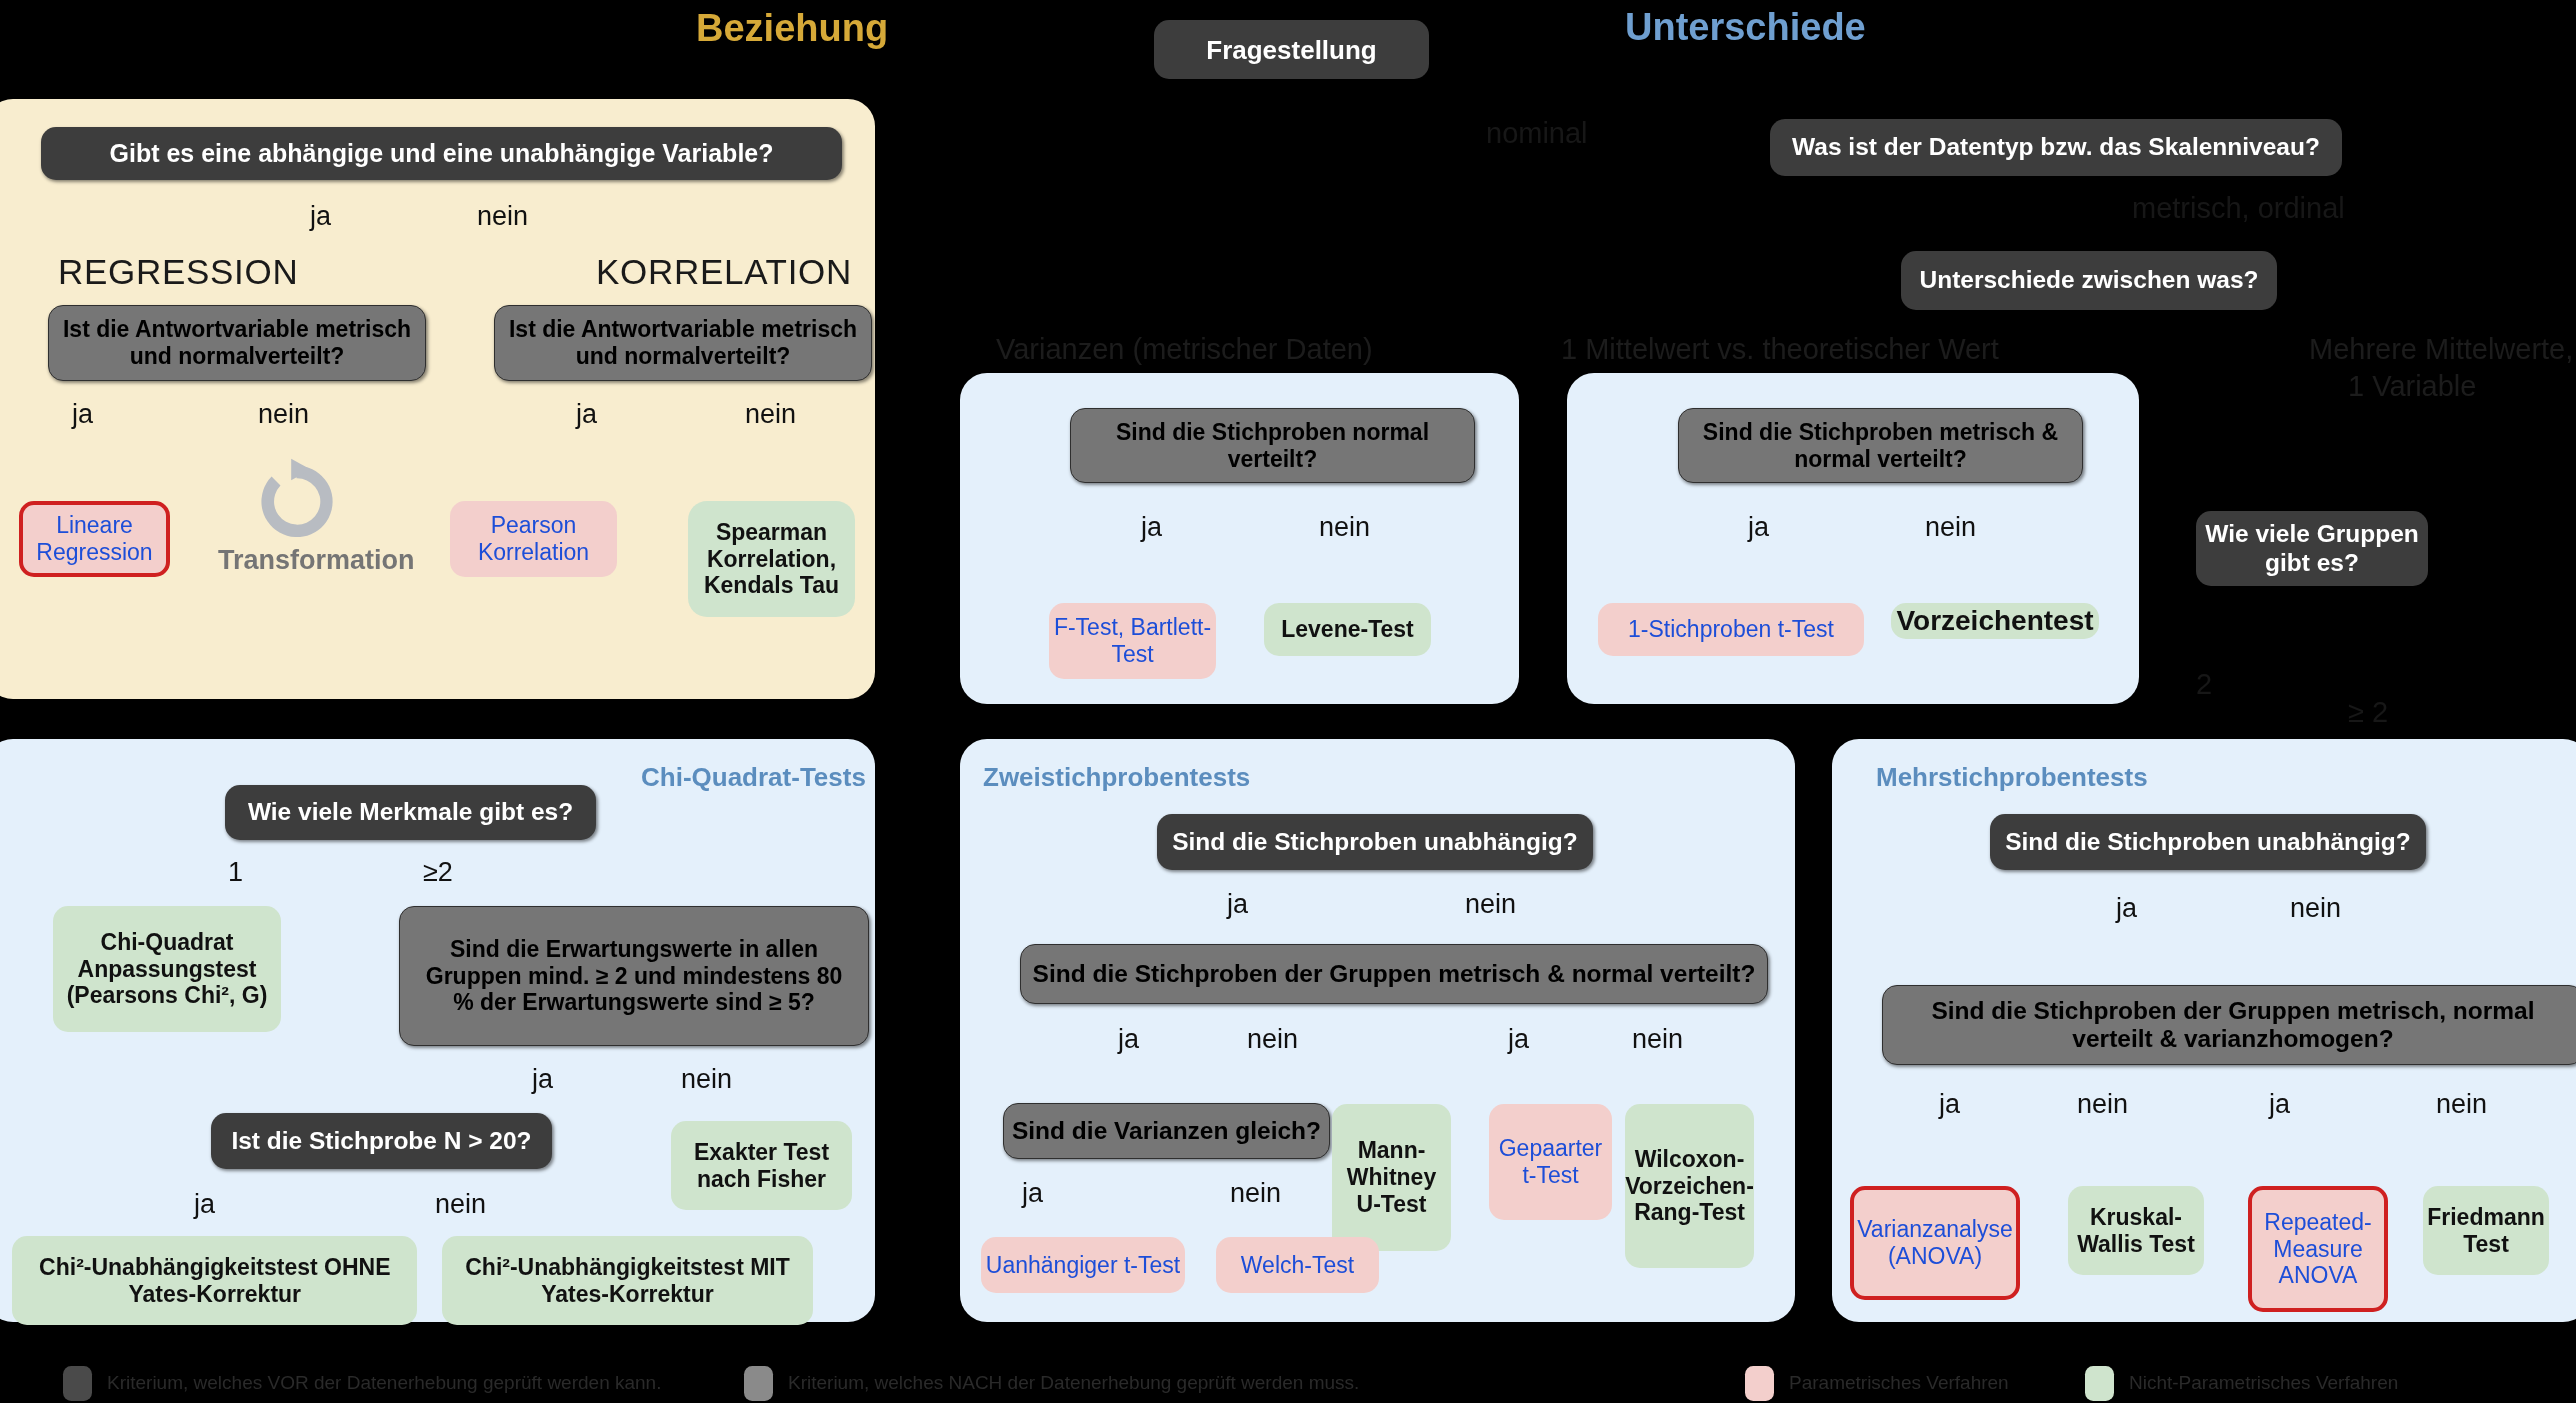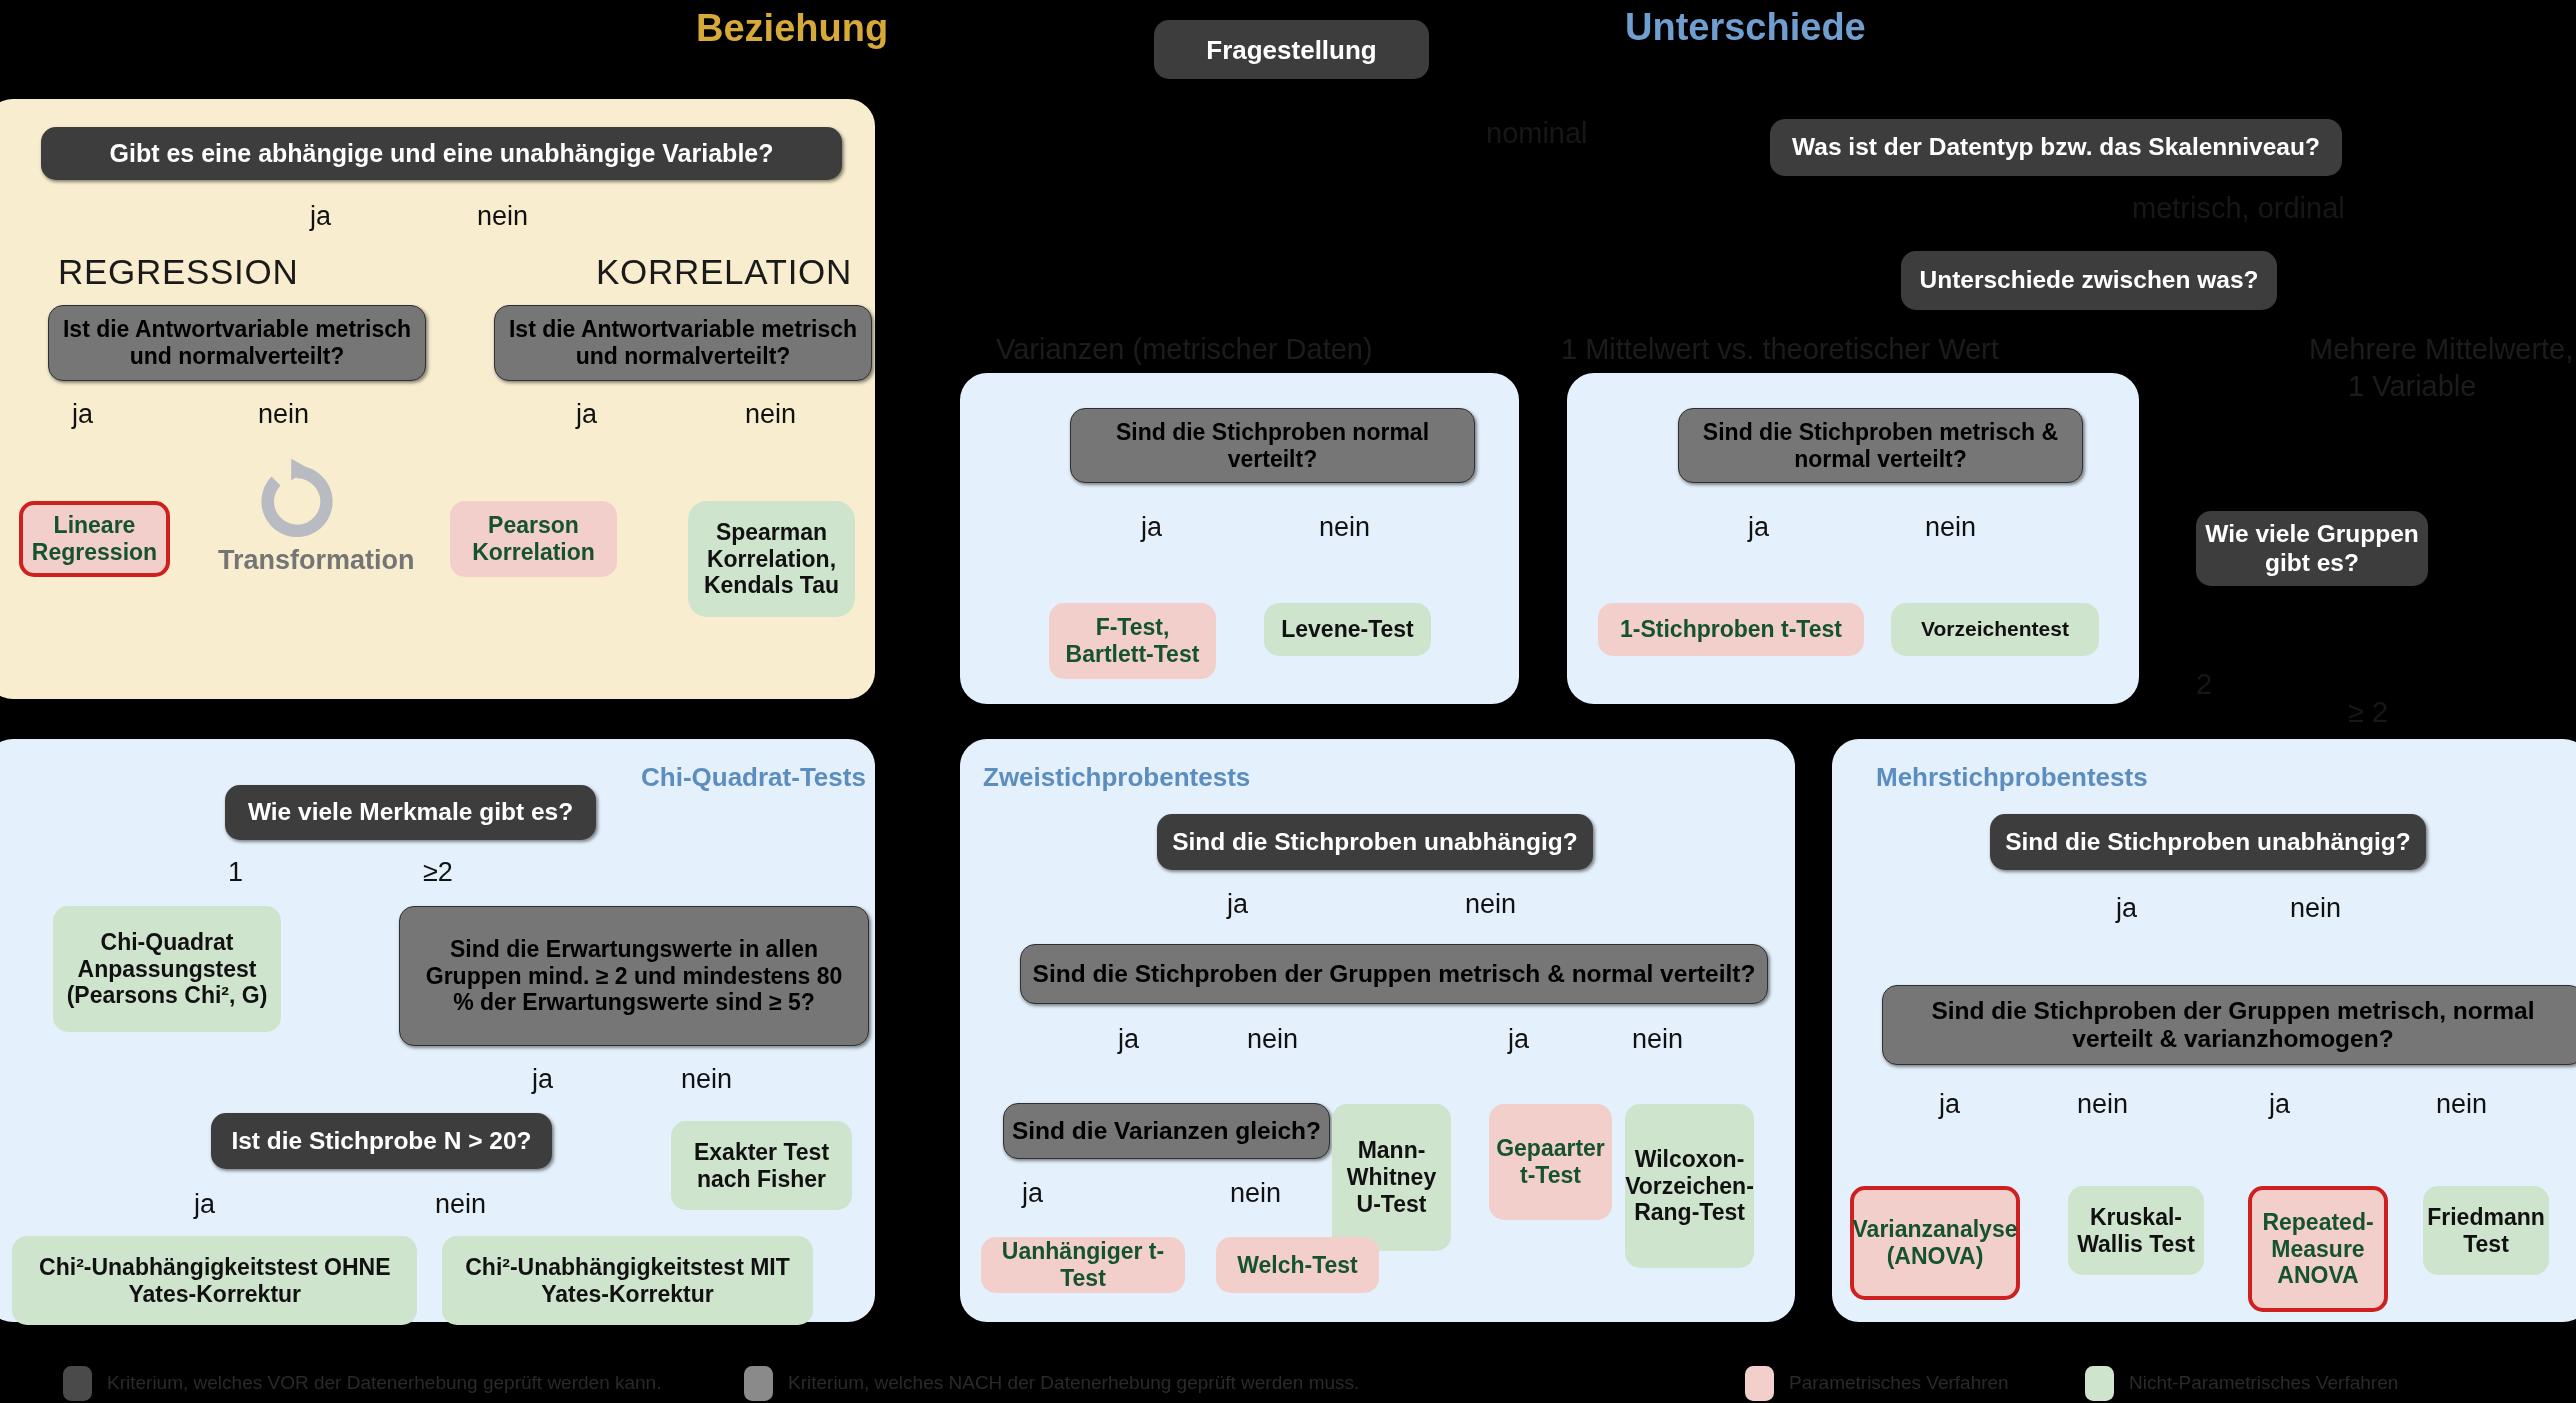--- a/index.html
+++ b/index.html
@@ -23,21 +23,21 @@
 
   
   .node{
     position:absolute;box-sizing:border-box;
     display:flex;align-items:center;justify-content:center;text-align:center;
     border-radius:15px;line-height:1.16;
     box-shadow:1.4px 2px 3.4px rgba(0,0,0,.45);
   }
   .q-dark{background:#3d3d3d;color:#fff;font-weight:bold;}
   .q-gray{background:#767676;color:#000000;font-weight:bold;border:1.4px solid #2f2f2f;margin-left:22px;}
-  .res-pink{background:#f3cfcc;color:#14532d;font-weight:bold;box-shadow:none;}
+  .res-pink{background:#f3cfcc;color:#1d4ed8;font-weight:normal;box-shadow:none;}
   .res-green{background:#cfe4cd;color:#111;font-weight:bold;box-shadow:none;}
   .res-pink.hl,.res-green.hl{border:4.8px solid #cf2020;}
 
   
   .lbl{position:absolute;color:#111;white-space:nowrap;}
   .lbl-ja{font-size:27px;}
   .lbl-cat{font-size:29px;color:#1c1c1c;}
   .lbl-big{font-size:35px;color:#1a1a1a;letter-spacing:0.7px;}
   .lbl-dim{font-size:29px;color:#171717;}
   .lbl-transform{font-size:27px;color:#757575;font-weight:bold;}
@@ -178,21 +178,21 @@
   <div class="lbl lbl-ja" style="left:1141px;top:512px;">ja</div>
   <div class="lbl lbl-ja" style="left:1319px;top:512px;">nein</div>
   <div class="node res-pink" style="left:1049px;top:603px;width:167px;height:76px;font-size:23px;">F-Test, Bartlett-Test</div>
   <div class="node res-green" style="left:1264px;top:603px;width:167px;height:53px;font-size:23px;">Levene-Test</div>
 
   <div class="panel panel-blue" style="left:1567px;top:373px;width:572px;height:331px;"></div>
   <div class="node q-gray" style="left:1656px;top:408px;width:405px;height:75px;font-size:23px;padding:0 11px;">Sind die Stichproben metrisch &amp; normal verteilt?</div>
   <div class="lbl lbl-ja" style="left:1748px;top:512px;">ja</div>
   <div class="lbl lbl-ja" style="left:1925px;top:512px;">nein</div>
   <div class="node res-pink" style="left:1598px;top:603px;width:266px;height:53px;font-size:23px;">1-Stichproben t-Test</div>
-  <div class="node res-green" style="left:1891px;top:603px;width:208px;height:53px;font-size:21px;">Vorzeichentest</div>
+  <div class="node res-green" style="left:1891px;top:603px;width:208px;height:36px;font-size:28px;">Vorzeichentest</div>
 
   <div class="node q-dark" style="left:2196px;top:511px;width:232px;height:75px;font-size:24.5px;">Wie viele Gruppen gibt es?</div>
   <div class="lbl lbl-dim" style="left:2196px;top:668px;">2</div>
   <div class="lbl lbl-dim" style="left:2348px;top:696px;">≥ 2</div>
 
   <div class="panel panel-blue" style="left:-13.6px;top:739px;width:889px;height:583px;"></div>
   <div class="panel-label" style="left:641px;top:762px;">Chi-Quadrat-Tests</div>
 
   <div class="node q-dark" style="left:225px;top:785px;width:371px;height:55px;font-size:24.5px;">Wie viele Merkmale gibt es?</div>
   <div class="lbl lbl-ja" style="left:228px;top:857px;">1</div>

